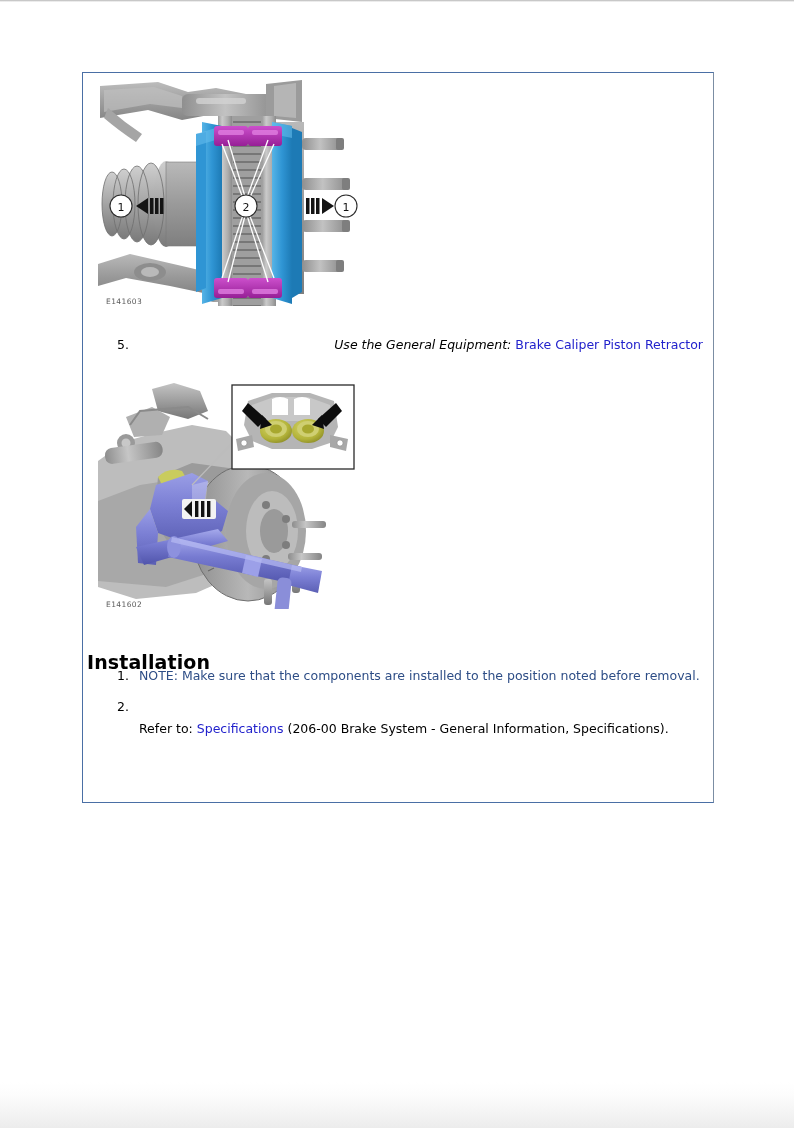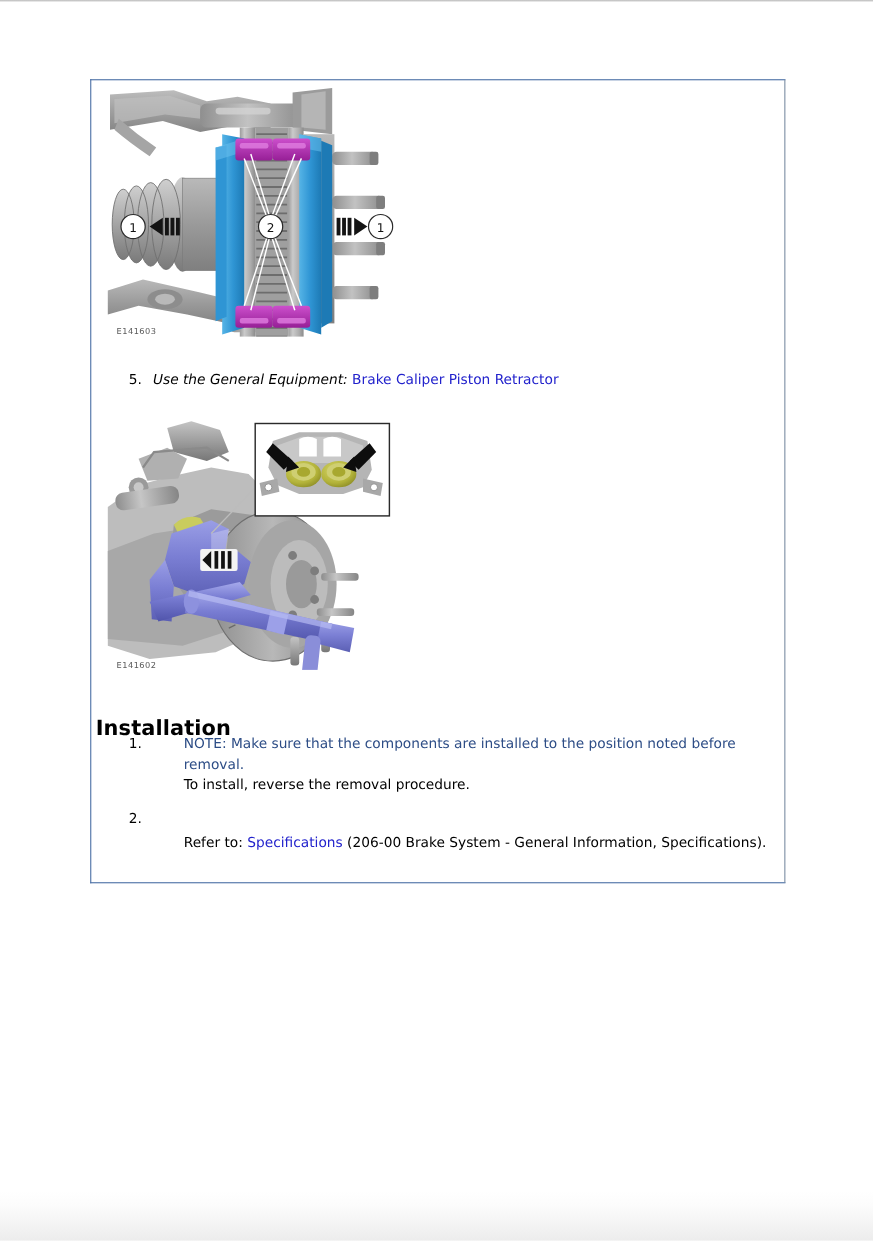--- a/index.html
+++ b/index.html
@@ -84,21 +84,21 @@
     color: #000;
   }
   .step-num {
     width: 26px;
     flex: 0 0 26px;
     text-align: right;
     padding-right: 10px;
     font-size: 12.5px;
     color: #000;
   }
-  .step-body { flex: 1 1 auto; line-height: 1.45; }
+  .step-body { flex: 1 1 auto; line-height: 1.45; text-align: right; }
   .ital { font-style: italic; }
   .link {
     color: #2222cc;
   }
 
   
   .section-heading {
     position: absolute;
     left: 4px;
     top: 563px;
@@ -124,21 +124,20 @@
   .li-num {
     width: 26px;
     flex: 0 0 26px;
     text-align: right;
     padding-right: 10px;
     line-height: 1.48;
   }
   .li-body {
     flex: 1 1 auto;
     line-height: 1.48;
-    margin-left: 28px;
   }
   .note-text { color: #2d4d86; display: block; }
   .plain-line { color: #000; display: block; }
   .refer-line {
     margin-top: 22px;
     display: block;
     color: #000;
     line-height: 1.48;
   }
 
@@ -481,21 +480,20 @@
     <div class="fig-caption">E141602</div>
   </div>
 
   <h2 class="section-heading">Installation</h2>
 
   <ol class="install-list" style="list-style:none;margin:0;padding:0;">
     <li class="li-row">
       <span class="li-num">1.</span>
       <span class="li-body">
         <span class="note-text">NOTE: Make sure that the components are installed to the position noted before removal.</span>
-        <span class="plain-line">To install, reverse the removal procedure.</span>
       </span>
     </li>
     <li class="li-row">
       <span class="li-num">2.</span>
       <span class="li-body">
         <span class="refer-line"><span>Refer to:</span> <a class="link" href="#" style="text-decoration:none">Specifications</a> <span>(206-00 Brake System - General Information, Specifications).</span></span>
       </span>
     </li>
   </ol>
 

